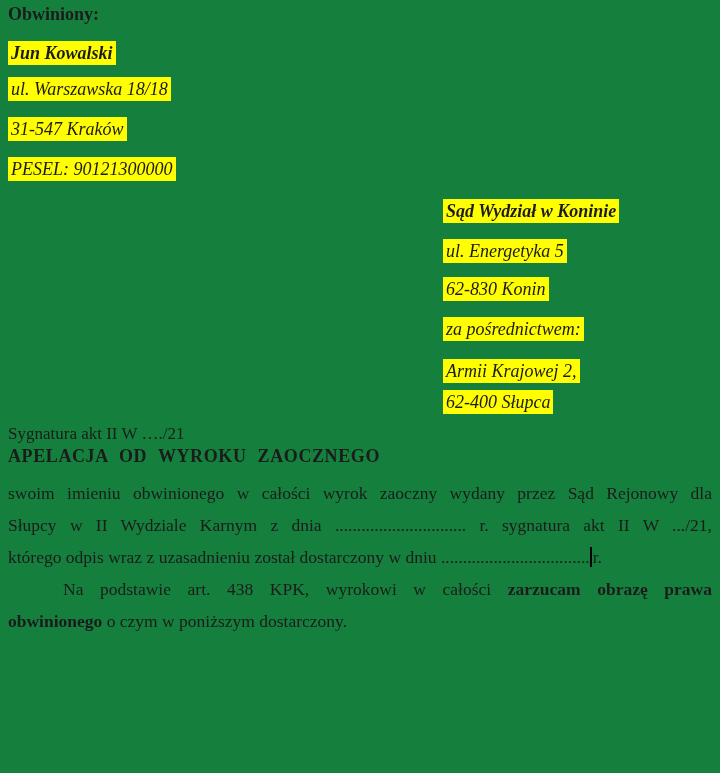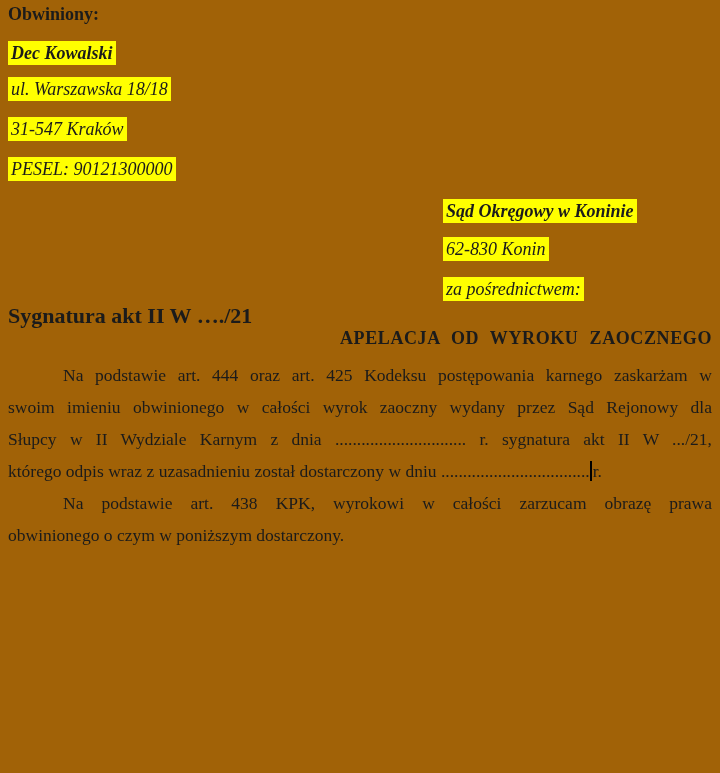--- a/index.html
+++ b/index.html
@@ -7,21 +7,21 @@
     padding: 0;
     background: #ffffff;
   }
   .doc {
     position: relative;
     width: 720px;
     height: 773px;
     box-sizing: border-box;
     padding: 3px 8px 0 8px;
     overflow: hidden;
-    background: #a16207;
+    background: #15803d;
     color: #1b1b1b;
     font-family: "Liberation Serif", "DejaVu Serif", serif;
     font-size: 17.5px;
     line-height: 22px;
   }
   .doc p { margin: 0; padding: 0; }
 
   .label-bold {
     font-weight: bold;
     font-size: 18px;
@@ -43,96 +43,102 @@
   .mt18 { margin-top: 18px !important; }
   .mt16 { margin-top: 16px !important; }
   .mt20 { margin-top: 20px !important; }
 
   .court-block { margin-left: 435px; }
   .two-line { line-height: 24px; }
   .two-line-loose { line-height: 31px; }
 
   .case-number {
     margin-top: 5px !important;
-    font-weight: bold;
-    font-size: 22px;
+    font-weight: normal;
+    font-size: 17px;
   }
 
   .title {
     margin: 42px 0 0 0;
     padding: 0;
-    text-align: right;
+    text-align: left;
     font-size: 18px;
     font-weight: bold;
     letter-spacing: 0.6px;
     word-spacing: 6px;
     line-height: 22px;
   }
 
   .body-para { margin-top: 10px; }
   .body-para.second { margin-top: 0; }
   .bline {
     line-height: 32px;
     white-space: nowrap;
   }
   .bline.just {
     white-space: normal;
     text-align: justify;
     text-align-last: justify;
   }
   .indent { padding-left: 55px; }
-  .b { font-weight: normal; margin-top: 8px; }
+  .b { font-weight: bold; margin-top: 8px; }
 
   .caret {
     display: inline-block;
     width: 2px;
     height: 20px;
     background: #000000;
     vertical-align: -4px;
     margin: 0 1px 0 0;
   }
 </style>
 </head>
 <body>
 
 <div class="doc">
 
   <p class="label-bold">Obwiniony:</p>
 
   <p class="hl-line mt17">
-    <span class="hl strong">Dec Kowalski</span>
+    <span class="hl strong">Jun Kowalski</span>
   </p>
   <p class="hl-line mt14">
     <span class="hl">ul. Warszawska 18/18</span>
   </p>
   <p class="hl-line mt18">
     <span class="hl">31-547 Kraków</span>
   </p>
   <p class="hl-line mt18">
     <span class="hl">PESEL: 90121300000</span>
   </p>
 
   <div class="court-block">
     <p class="hl-line mt20">
-      <span class="hl strong">Sąd Okręgowy w Koninie</span>
+      <span class="hl strong">Sąd Wydział w Koninie</span>
+    </p>
+    <p class="hl-line mt18">
+      <span class="hl">ul. Energetyka 5</span>
     </p>
     <p class="hl-line mt16">
       <span class="hl">62-830 Konin</span>
     </p>
     <p class="hl-line mt18">
       <span class="hl">za pośrednictwem:</span>
+    </p>
+    <p class="hl-line two-line-loose mt16">
+      <span class="hl">Armii Krajowej 2,</span><br>
+      <span class="hl">62-400 Słupca</span>
     </p>
   </div>
 
   <p class="case-number">Sygnatura akt II W …./21</p>
 
   <p class="title">APELACJA OD WYROKU ZAOCZNEGO</p>
 
   <div class="body-para">
-    <div class="bline just indent">Na podstawie art. 444 oraz art. 425 Kodeksu postępowania karnego zaskarżam w</div>
     <div class="bline just">swoim imieniu obwinionego w całości wyrok zaoczny wydany przez Sąd Rejonowy dla</div>
     <div class="bline just">Słupcy w II Wydziale Karnym z dnia .............................. r. sygnatura akt II W .../21,</div>
     <div class="bline"><span>którego odpis wraz z uzasadnieniu został dostarczony w dniu ..................................</span><span class="caret"></span><span>r.</span></div>
   </div>
 
   <div class="body-para second">
     <div class="bline just indent"><span>Na podstawie art. 438 KPK, wyrokowi w całości </span><span class="b">zarzucam obrazę prawa</span></div>
     <div class="bline"><span class="b">obwinionego</span><span> o czym w poniższym dostarczony.</span></div>
   </div>
 

